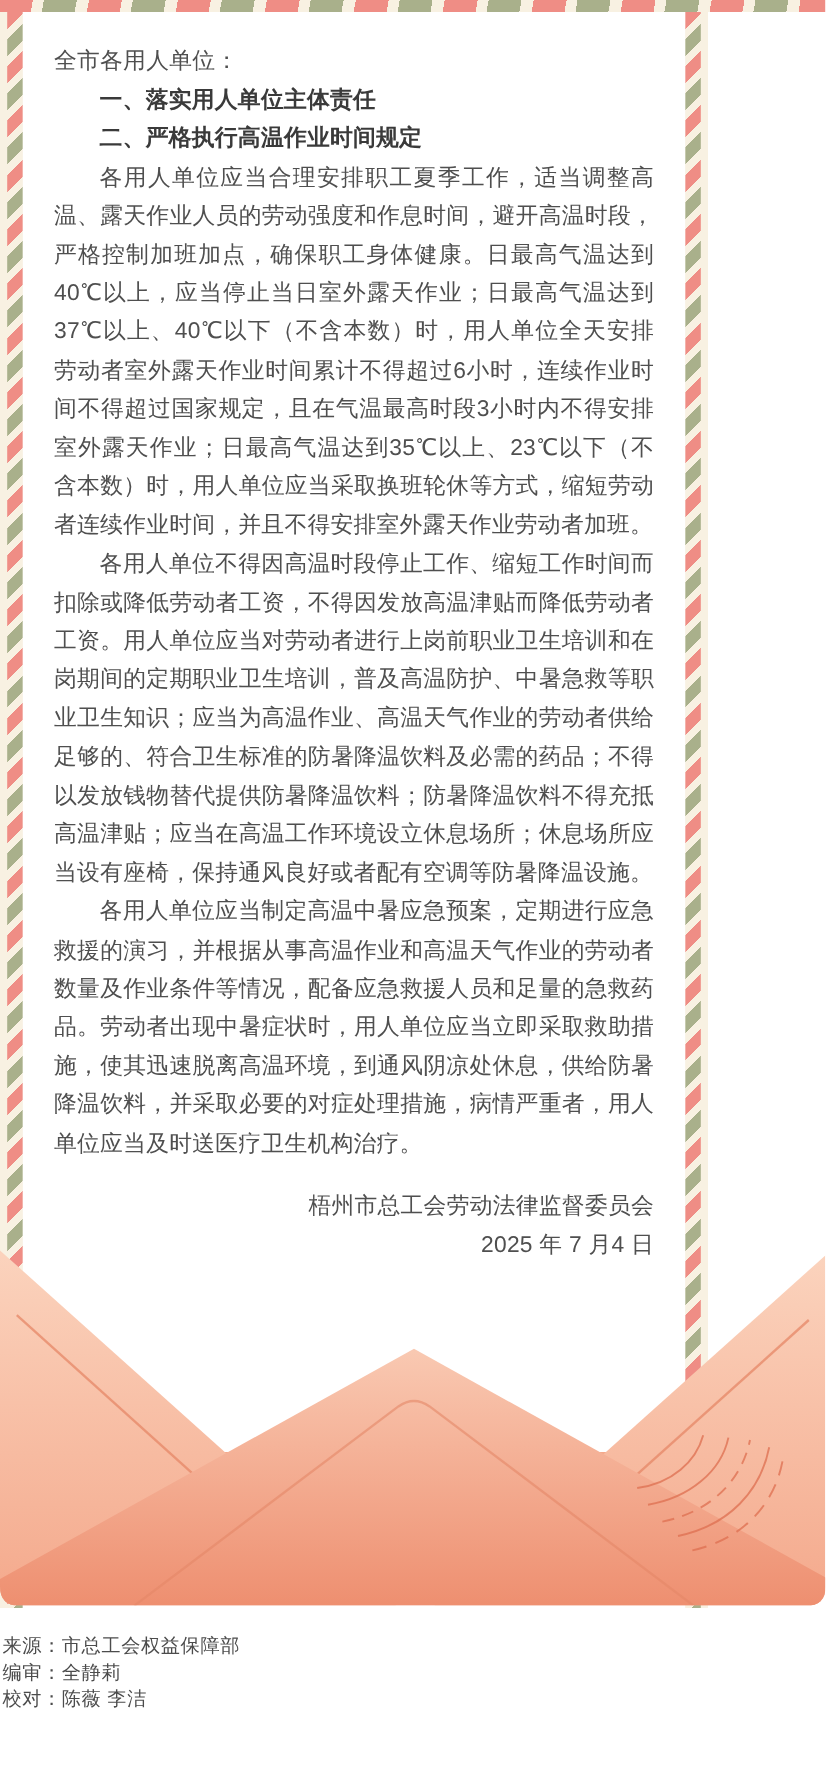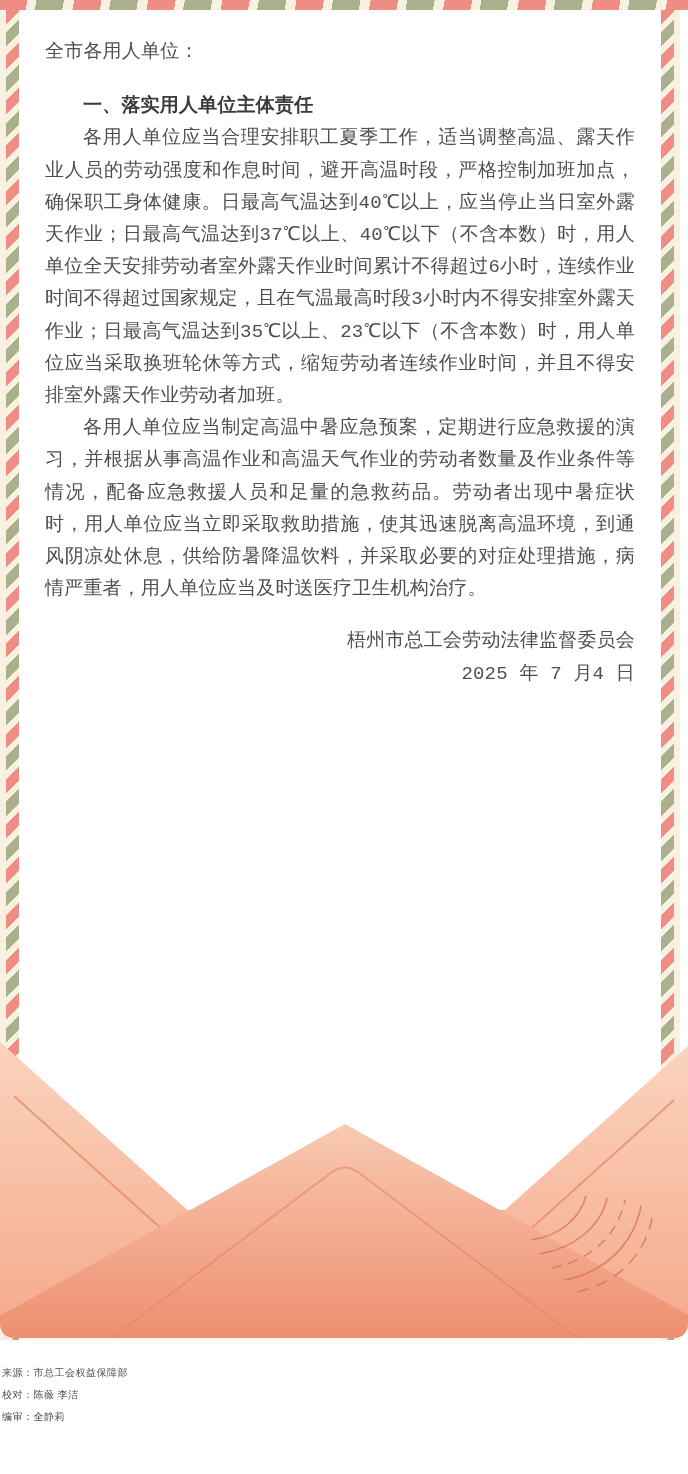--- a/index.html
+++ b/index.html
@@ -6,72 +6,74 @@
     --cream:#f8f1e2; --stripe-red:#ef8d85; --stripe-green:#a9b08b;
     --card-bg:#ffffff; --body-text:#4f4f4f; --heading-text:#3a3a3a;
     --footer-text:#4c4c4c; --env-light:#fbd3bd; --env-mid:#f4a98c;
     --env-deep:#ee8f70; --env-line:#e58767;
   }
   *{margin:0;padding:0;box-sizing:border-box;}
   html,body{width:688px;background:#fff;font-family:"Liberation Sans",sans-serif;}
   .page{position:relative;width:688px;height:1474px;background:#fff;overflow:hidden;}
 
   
-  .poster{position:absolute;left:0;top:0;width:680px;height:1340px;background:var(--cream);font-family:Liberation Mono, monospace;}
+  .poster{position:absolute;left:0;top:0;width:590px;height:1340px;background:var(--cream);}
   .stripe-top{position:absolute;left:0;top:0;width:688px;height:10px;
     background:repeating-linear-gradient(100deg,
       var(--stripe-red) 0 27px, var(--cream) 27px 36px,
       var(--stripe-green) 36px 63px, var(--cream) 63px 73px);}
   .stripe-side{position:absolute;top:10px;bottom:0;width:13px;
     background:repeating-linear-gradient(135deg,
       var(--stripe-red) 0 10px, var(--cream) 10px 16px,
       var(--stripe-green) 16px 26px, var(--cream) 26px 32px);}
   .stripe-left{left:6px;}
   .stripe-right{right:6px;}
 
   
   .card{position:absolute;left:19px;right:19px;top:10px;bottom:0;
     background:var(--card-bg);padding:26px 26px 0 26px;}
   .card p{font-size:19px;line-height:32.2px;color:var(--body-text);
     text-align:justify;letter-spacing:.2px;}
   .card p.salutation{text-indent:0;}
   .card p.para{text-indent:2em;}
-  .card p.heading{text-indent:2em;font-weight:700;color:var(--heading-text);margin-top:22px;}
+  .card p.heading{text-indent:2em;font-weight:700;color:var(--heading-text);}
   .signature{margin-top:20px;text-align:right;padding-right:0;}
   .signature p{text-align:right;}
 
   
   .envelope{position:absolute;left:0;bottom:0;width:688px;height:300px;display:block;}
   .envelope .s-lighter{stop-color:#f9c9b2;}
   .envelope .s-light{stop-color:var(--env-light);}
   .envelope .s-mid{stop-color:var(--env-mid);}
   .envelope .s-deep{stop-color:var(--env-deep);}
   .envelope .accent{stroke:var(--env-line);stroke-width:2;opacity:.75;fill:none;}
   .envelope .accent2{stroke:var(--env-line);stroke-width:2;opacity:.6;fill:none;}
   .envelope .waves path{stroke:#dd6f50;stroke-width:1.6;fill:none;opacity:.75;}
 
   
   .footer{position:absolute;left:0;top:1362px;width:688px;padding-left:2px;}
-  .footer .credit-line{font-size:10px;line-height:22px;color:var(--footer-text);
+  .footer .credit-line{font-size:16px;line-height:22px;color:var(--footer-text);
     letter-spacing:.5px;}
 </style>
 </head>
 <body>
 
 <div class="page">
 
   <div class="poster">
     <div class="stripe-top"></div>
     <div class="stripe-side stripe-left"></div>
     <div class="stripe-side stripe-right"></div>
 
     <div class="card">
       <p class="salutation">全市各用人单位：</p>
       <p class="heading">一、落实用人单位主体责任</p>
+      <p class="heading">二、严格执行高温作业时间规定</p>
       <p class="para">各用人单位应当合理安排职工夏季工作，适当调整高温、露天作业人员的劳动强度和作息时间，避开高温时段，严格控制加班加点，确保职工身体健康。日最高气温达到40℃以上，应当停止当日室外露天作业；日最高气温达到37℃以上、40℃以下（不含本数）时，用人单位全天安排劳动者室外露天作业时间累计不得超过6小时，连续作业时间不得超过国家规定，且在气温最高时段3小时内不得安排室外露天作业；日最高气温达到35℃以上、23℃以下（不含本数）时，用人单位应当采取换班轮休等方式，缩短劳动者连续作业时间，并且不得安排室外露天作业劳动者加班。</p>
+      <p class="para">各用人单位不得因高温时段停止工作、缩短工作时间而扣除或降低劳动者工资，不得因发放高温津贴而降低劳动者工资。用人单位应当对劳动者进行上岗前职业卫生培训和在岗期间的定期职业卫生培训，普及高温防护、中暑急救等职业卫生知识；应当为高温作业、高温天气作业的劳动者供给足够的、符合卫生标准的防暑降温饮料及必需的药品；不得以发放钱物替代提供防暑降温饮料；防暑降温饮料不得充抵高温津贴；应当在高温工作环境设立休息场所；休息场所应当设有座椅，保持通风良好或者配有空调等防暑降温设施。</p>
       <p class="para">各用人单位应当制定高温中暑应急预案，定期进行应急救援的演习，并根据从事高温作业和高温天气作业的劳动者数量及作业条件等情况，配备应急救援人员和足量的急救药品。劳动者出现中暑症状时，用人单位应当立即采取救助措施，使其迅速脱离高温环境，到通风阴凉处休息，供给防暑降温饮料，并采取必要的对症处理措施，病情严重者，用人单位应当及时送医疗卫生机构治疗。</p>
 
       <div class="signature">
         <p>梧州市总工会劳动法律监督委员会</p>
         <p>2025 年 7 月4 日</p>
       </div>
     </div>
 
     <svg class="envelope" viewBox="0 0 688 300" xmlns="http://www.w3.org/2000/svg">
       <defs>
@@ -105,17 +107,17 @@
           <path d="M552,228 C592,220 618,194 625,160" stroke-dasharray="10 7"></path>
           <path d="M565,240 C608,231 634,202 641,166"></path>
           <path d="M577,252 C622,242 648,210 653,172" stroke-dasharray="12 8"></path>
         </g>
       </g>
     </svg>
   </div>
 
   <div class="footer">
     <p class="credit-line"><span>来源：</span><span>市总工会权益保障部</span></p>
+    <p class="credit-line"><span>编审：</span><span>全静莉</span></p>
     <p class="credit-line"><span>校对：</span><span>陈薇  李洁</span></p>
-    <p class="credit-line"><span>编审：</span><span>全静莉</span></p>
   </div>
 
 </div>
 
 </body></html>

